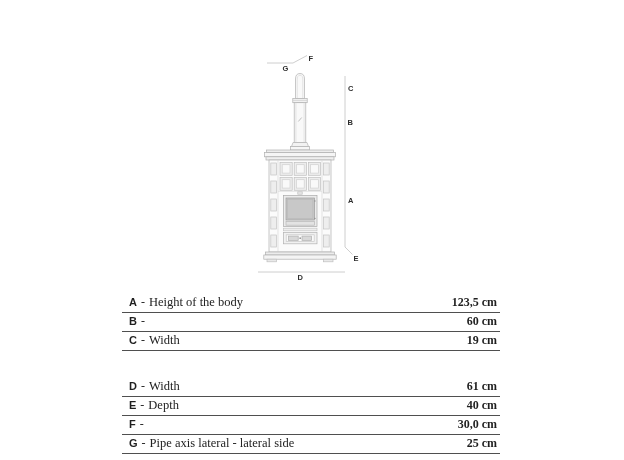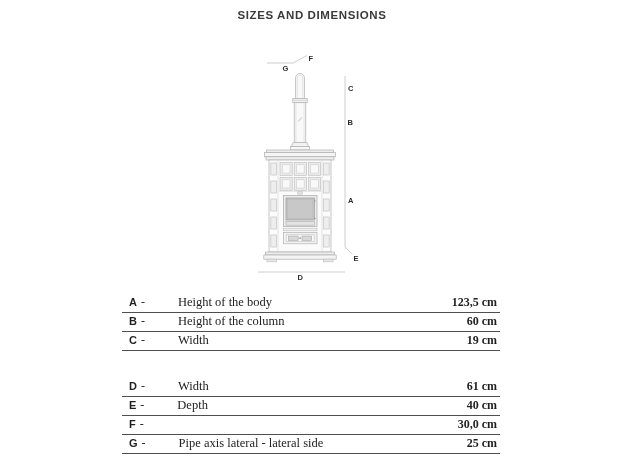--- a/index.html
+++ b/index.html
@@ -20,29 +20,28 @@
   .dim-table { position:absolute; left:122px; width:378px; }
   .dim-table.t1 { top:294px; }
   .dim-table.t2 { top:378px; }
   .row {
     display:flex; align-items:center; height:19px;
     border-bottom:1px solid #4f4f4f; box-sizing:border-box;
     padding:0 3px 2px 7px;
   }
   .letter { font-family:"Liberation Sans", sans-serif; font-weight:bold; font-size:11px; color:#1f1f1f; }
   .sep { font-family:"Liberation Serif", serif; font-size:12px; color:#222; margin:0 4px; }
-  .desc { font-family:"Liberation Serif", serif; font-size:12.5px; color:#222;margin-left:29px; }
+  .desc { font-family:"Liberation Serif", serif; font-size:12.5px; color:#222; }
   .value { margin-left:auto; font-family:"Liberation Serif", serif; font-weight:bold; font-size:12px; color:#1f1f1f; }
 </style>
 </head>
 <body>
 
 <div class="page">
 
-  <h1 class="title">SIZES AND DIMENSIONS</h1>
 
   <svg class="diagram" viewBox="0 0 120 240">
 
     <g stroke="#c8c8c8" stroke-width="0.9" fill="none">
       <path d="M17,13 H43 L57,5.5"></path>
       <path d="M95,26 V197 L102.5,204.5"></path>
       <path d="M8,222 H95"></path>
     </g>
 
     <g stroke="#b0b0b0" stroke-width="0.7">
@@ -147,21 +146,20 @@
   <div class="dim-table t1">
     <div class="row">
       <span class="letter">A</span>
       <span class="sep">-</span>
       <span class="desc">Height of the body</span>
       <span class="value">123,5 cm</span>
     </div>
     <div class="row">
       <span class="letter">B</span>
       <span class="sep">-</span>
-      <span class="desc">Height of the column</span>
       <span class="value">60 cm</span>
     </div>
     <div class="row">
       <span class="letter">C</span>
       <span class="sep">-</span>
       <span class="desc">Width</span>
       <span class="value">19 cm</span>
     </div>
   </div>
 

